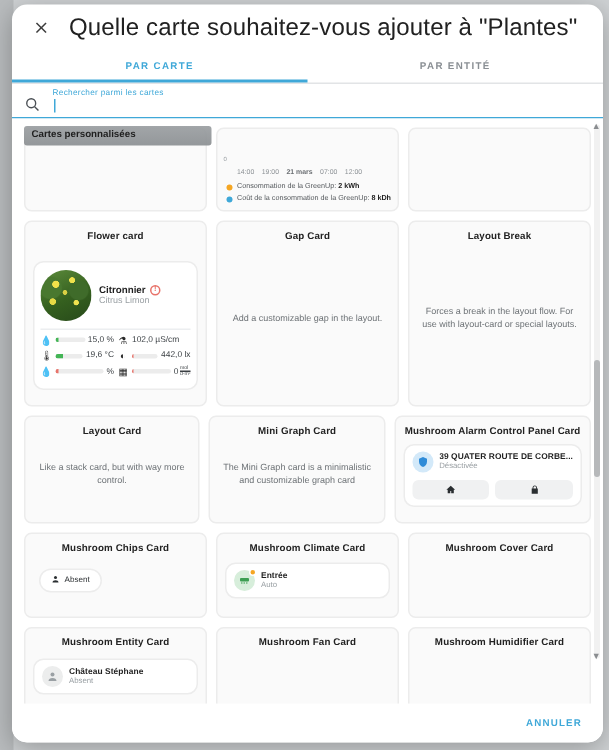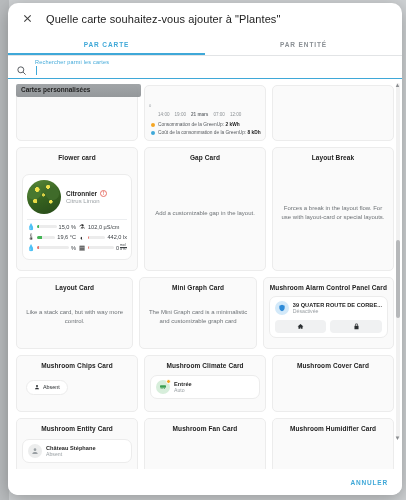--- a/index.html
+++ b/index.html
@@ -39,21 +39,21 @@
     padding: 0 10px;
   }
   .close-btn {
     width: 18px; height: 18px;
     display: flex; align-items: center; justify-content: center;
     color: #3c3c3c; cursor: pointer;
     flex: 0 0 18px;
   }
   .dlg-title {
     margin-left: 10px;
-    font-size: 11px; color: #212121; letter-spacing: .1px;
+    font-size: 16px; color: #212121; letter-spacing: .1px;
     white-space: nowrap;
   }
 
   
   .tabs {
     height: 22px; flex: 0 0 22px;
     display: flex;
     border-bottom: 1px solid #e2e4e6;
     position: relative;
   }

